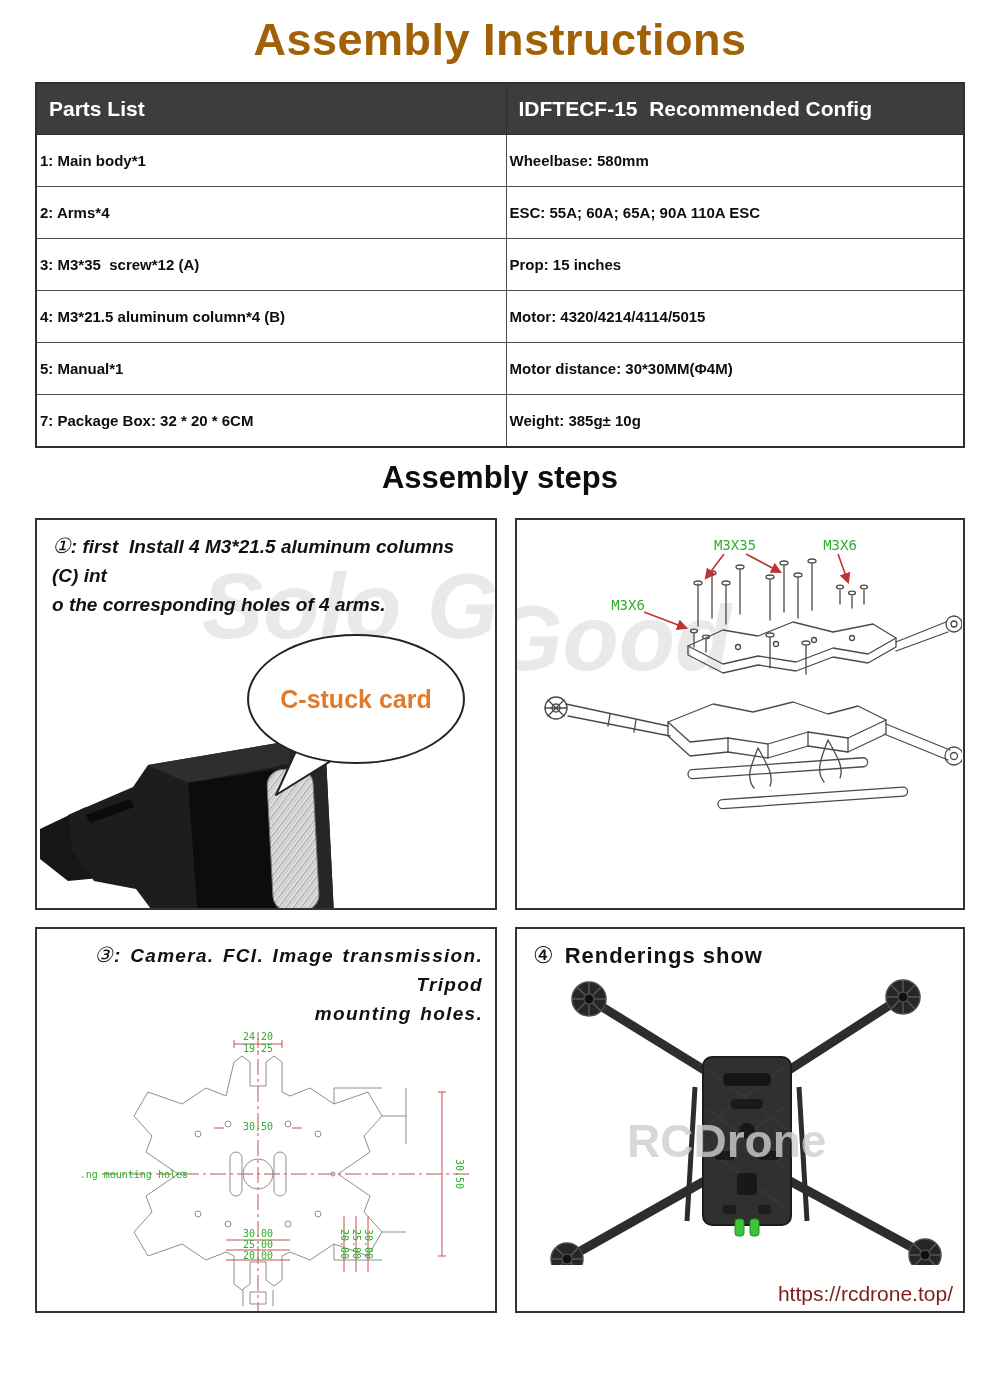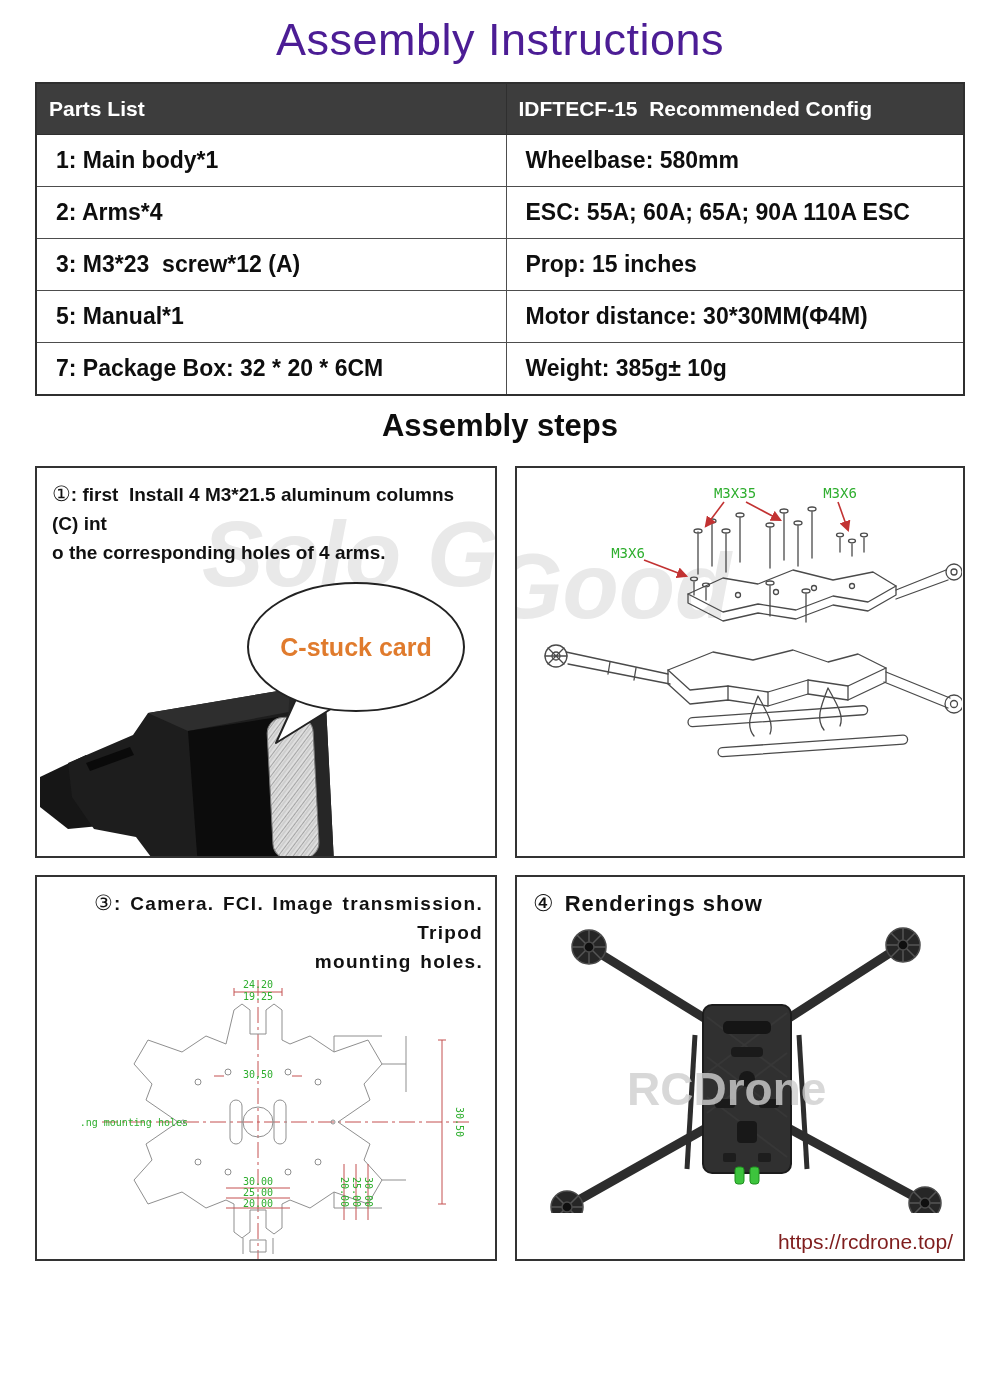--- a/index.html
+++ b/index.html
@@ -1,51 +1,51 @@
 <!DOCTYPE html>
 <html><head>
 <meta charset="utf-8">
 <style>
   html,body{margin:0;padding:0;background:#ffffff;}
   body{
     width:1000px;height:1386px;position:relative;overflow:hidden;
     font-family:"Liberation Sans",sans-serif;color:#111;
   }
   .page-title{
-    text-align:center;font-size:45px;font-weight:normal;letter-spacing:.5px;
-    margin:14px 0 16px 0;color:#4c1d95;
+    text-align:center;font-size:45px;font-weight:bold;letter-spacing:.5px;
+    margin:14px 0 16px 0;color:#a16207;
   }
   table.parts{
     width:930px;margin:0 auto;border-collapse:collapse;table-layout:fixed;
     border:2.5px solid #2f2f2f;
   }
   table.parts th{
     background:#3d3d3d;color:#fff;text-align:left;font-size:21px;font-weight:bold;
     padding:13px 10px 13px 12px;border:1.5px solid #2f2f2f;white-space:pre-wrap;margin-left:6px;
   }
   table.parts td{
-    font-size:23px;font-weight:bold;padding:0 10px 0 19px;height:51px;
+    font-size:15px;font-weight:bold;padding:0 10px 0 3px;height:51px;
     border:1.5px solid #4d4d4d;white-space:pre-wrap;color:#0e0e0e;
   }
   .steps-heading{
     text-align:center;font-size:31px;font-weight:bold;margin:12px 0 22px 0;color:#0d0d0d;
   }
   .panels{
     width:930px;margin:0 auto;display:grid;
     grid-template-columns:462px 450px;column-gap:18px;row-gap:17px;
   }
   .panel{
     border:2px solid #333;position:relative;overflow:hidden;background:#fff;
     box-sizing:border-box;
   }
   .panel.row1{height:392px;}
   .panel.row2{height:386px;}
   .step-text{
     position:relative;z-index:2;padding:11px 12px 0 15px;
-    font-size:19px;font-weight:bold;line-height:29px;color:#111;
+    font-size:19px;font-weight:bold;line-height:29px;color:#111;font-style:italic;
   }
   .step-text .line{white-space:pre-wrap;}
   .step-text .num{font-weight:normal;font-size:21px;}
   .step-text.spaced{letter-spacing:1.3px;word-spacing:2px;text-align:right;}
   .watermark{
     position:absolute;z-index:0;font-style:italic;font-weight:bold;
     color:#e9e9e9;font-size:92px;white-space:nowrap;user-select:none;
   }
   .wm1{left:165px;top:34px;}
   .wm2{left:-26px;top:66px;}
@@ -79,22 +79,26 @@
   <tbody>
     <tr>
         <td>1: Main body*1</td>
         <td>Wheelbase: 580mm</td>
       </tr>
     <tr>
         <td>2: Arms*4</td>
         <td>ESC: 55A; 60A; 65A; 90A 110A ESC</td>
       </tr>
     <tr>
-        <td>3: M3*23  screw*12 (A)</td>
+        <td>3: M3*35  screw*12 (A)</td>
         <td>Prop: 15 inches</td>
+      </tr>
+    <tr>
+        <td>4: M3*21.5 aluminum column*4 (B)</td>
+        <td>Motor: 4320/4214/4114/5015</td>
       </tr>
     <tr>
         <td>5: Manual*1</td>
         <td>Motor distance: 30*30MM(Φ4M)</td>
       </tr>
     <tr>
         <td>7: Package Box: 32 * 20 * 6CM</td>
         <td>Weight: 385g± 10g</td>
       </tr>
   </tbody>

